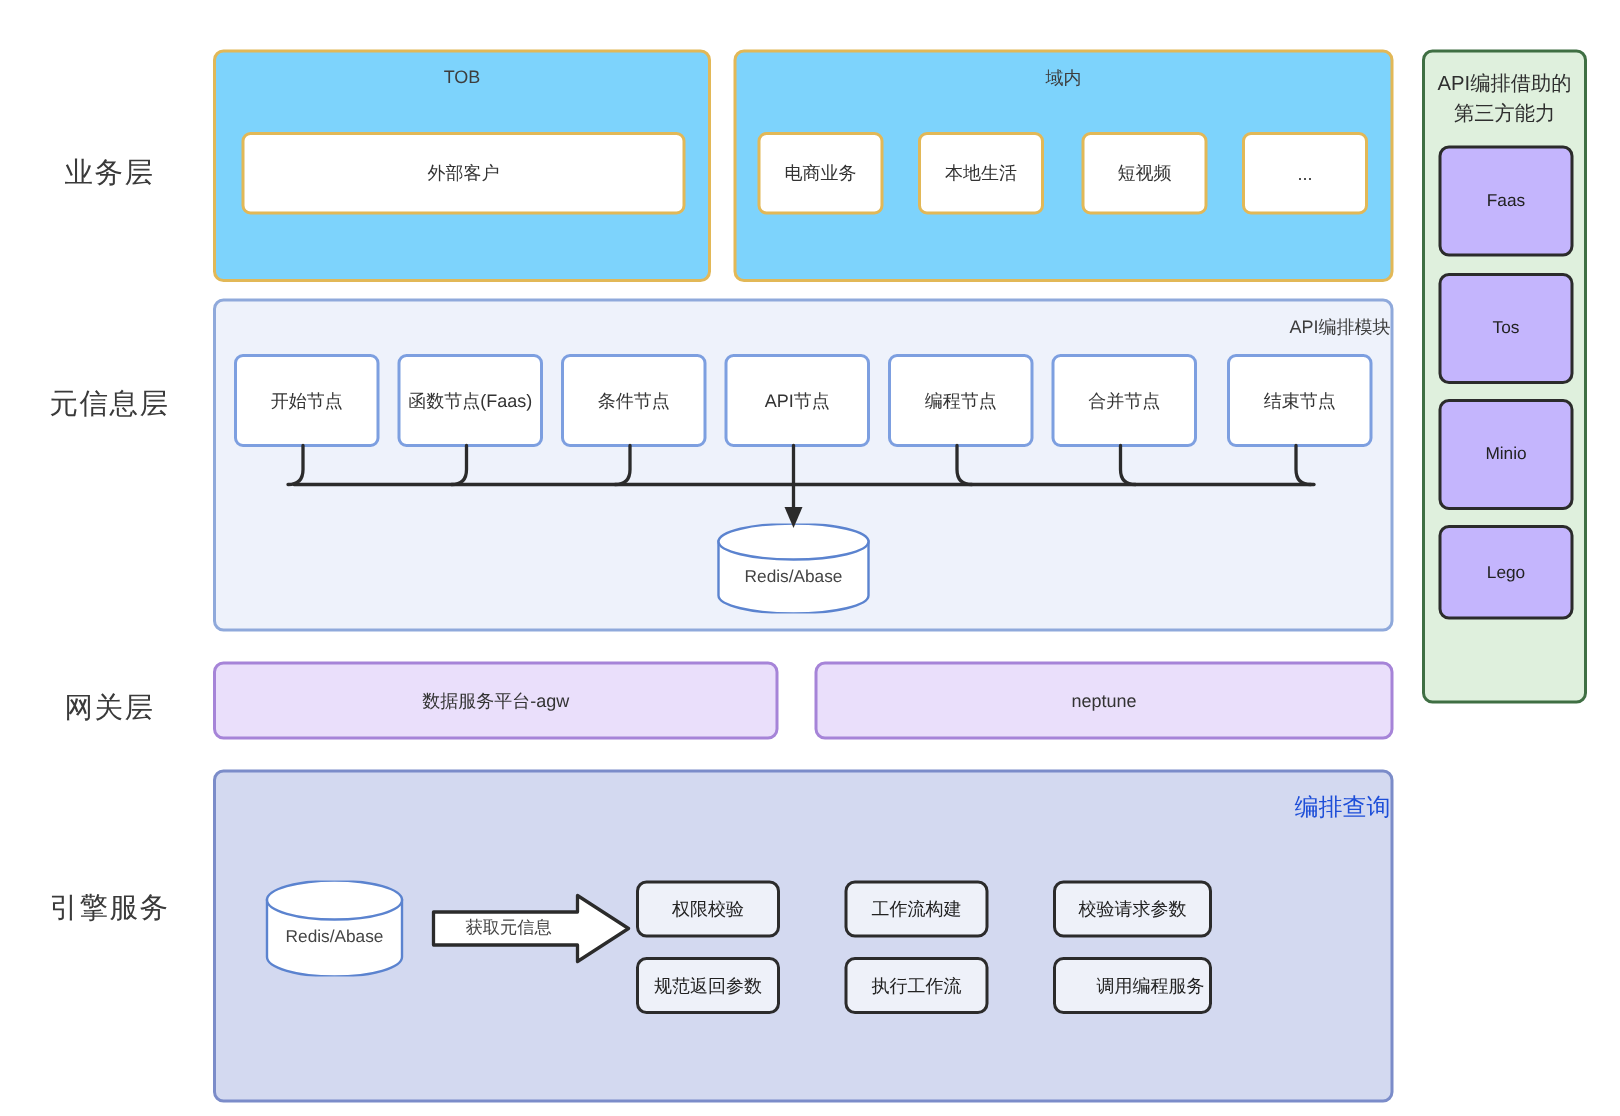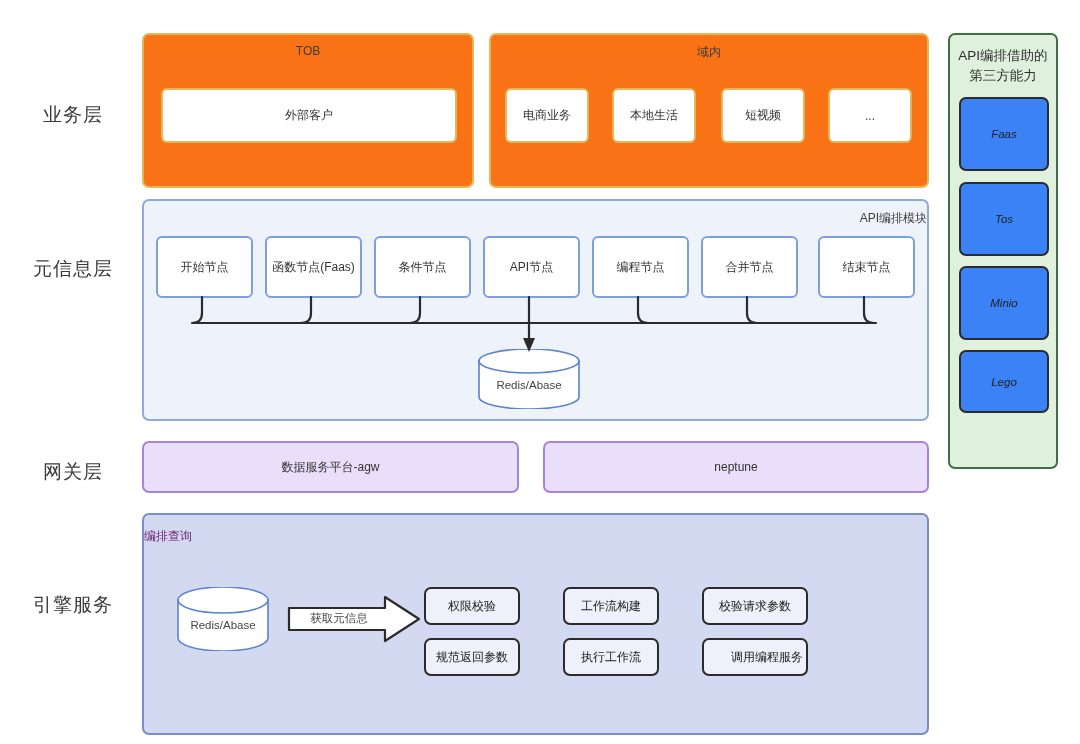--- a/index.html
+++ b/index.html
@@ -21,21 +21,21 @@
     text-align: center;
     width: 130px;
     left: 8px;
   }
 
   
   .panel { position: absolute; border-radius: 7px; }
 
   
   .biz-group {
-    background: #f97316;
+    background: #7dd3fc;
     border: 2px solid #e2b857;
   }
   .biz-title {
     position: absolute; top: 9px; left: 0; right: 0;
     text-align: center; font-size: 12px; color: #3d3d3d;
   }
   .biz-box {
     position: absolute;
     background: #ffffff;
     border: 2px solid #e2b857;
@@ -72,21 +72,21 @@
     font-size: 12px; color: #333;
   }
 
   
   .engine-panel {
     background: #d3d9f0;
     border: 2px solid #7b8cc9;
   }
   .engine-title {
     position: absolute; top: 13px; left: 0; right: 0;
-    text-align: left; font-size: 12px; color: #701a75;
+    text-align: right; font-size: 16px; color: #1d4ed8;
   }
   .engine-box {
     position: absolute;
     background: #eef1f9;
     border: 2px solid #2b2b2b;
     border-radius: 7px;
     display: flex; align-items: center; justify-content: center;
     font-size: 12px; color: #222;
   }
 
@@ -97,27 +97,26 @@
     border: 2px solid #3f6f43;
     border-radius: 7px;
   }
   .green-title {
     position: absolute; left: 6px; right: 6px;
     text-align: center; font-size: 13.5px; color: #2f2f2f;
     line-height: 20px;
   }
   .green-box {
     position: absolute;
-    background: #3b82f6;
+    background: #c4b5fd;
     border: 2px solid #2b2b2b;
     border-radius: 7px;
     display: flex; align-items: center; justify-content: center;
     font-size: 11.5px; color: #222;
     text-align: center;
-    font-style: italic;
   }
 
   
   .cyl { position: absolute; }
   .cyl-label {
     position: absolute; left: 0; right: 0;
     text-align: center; font-size: 11.5px; color: #444;
   }
 
   svg.overlay { position: absolute; left: 0; top: 0; width: 1080px; height: 744px; pointer-events: none; }

